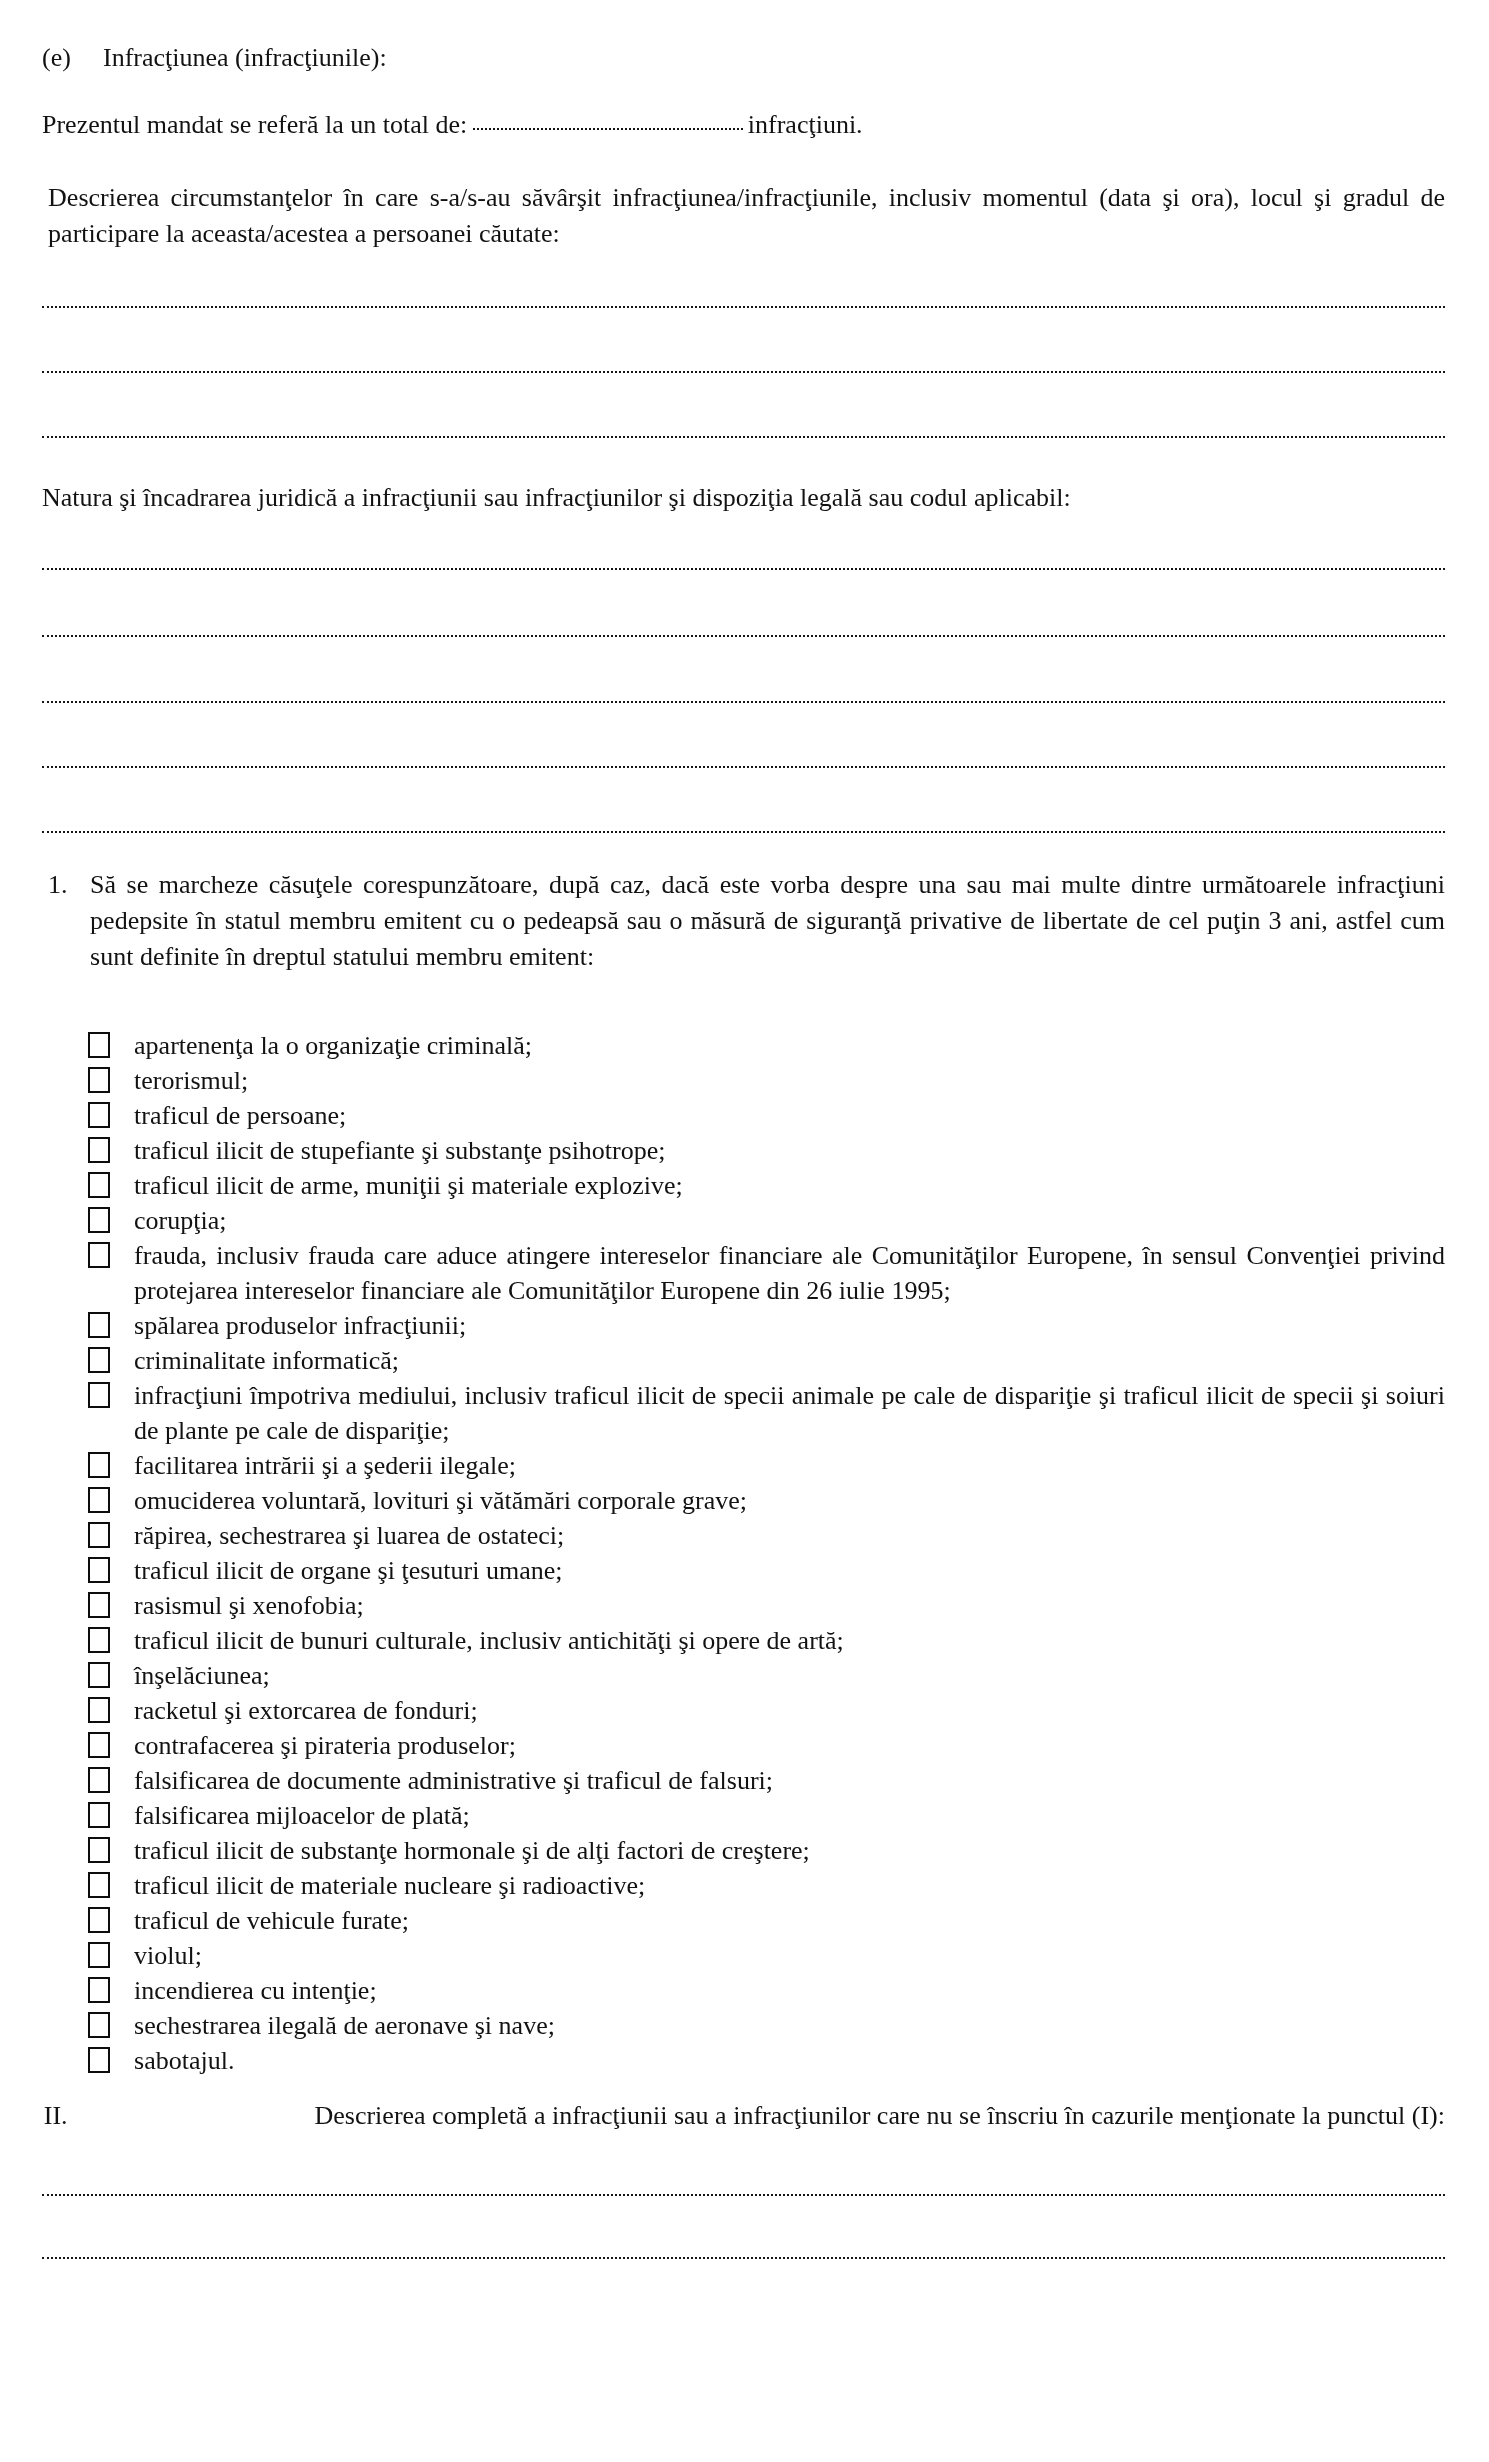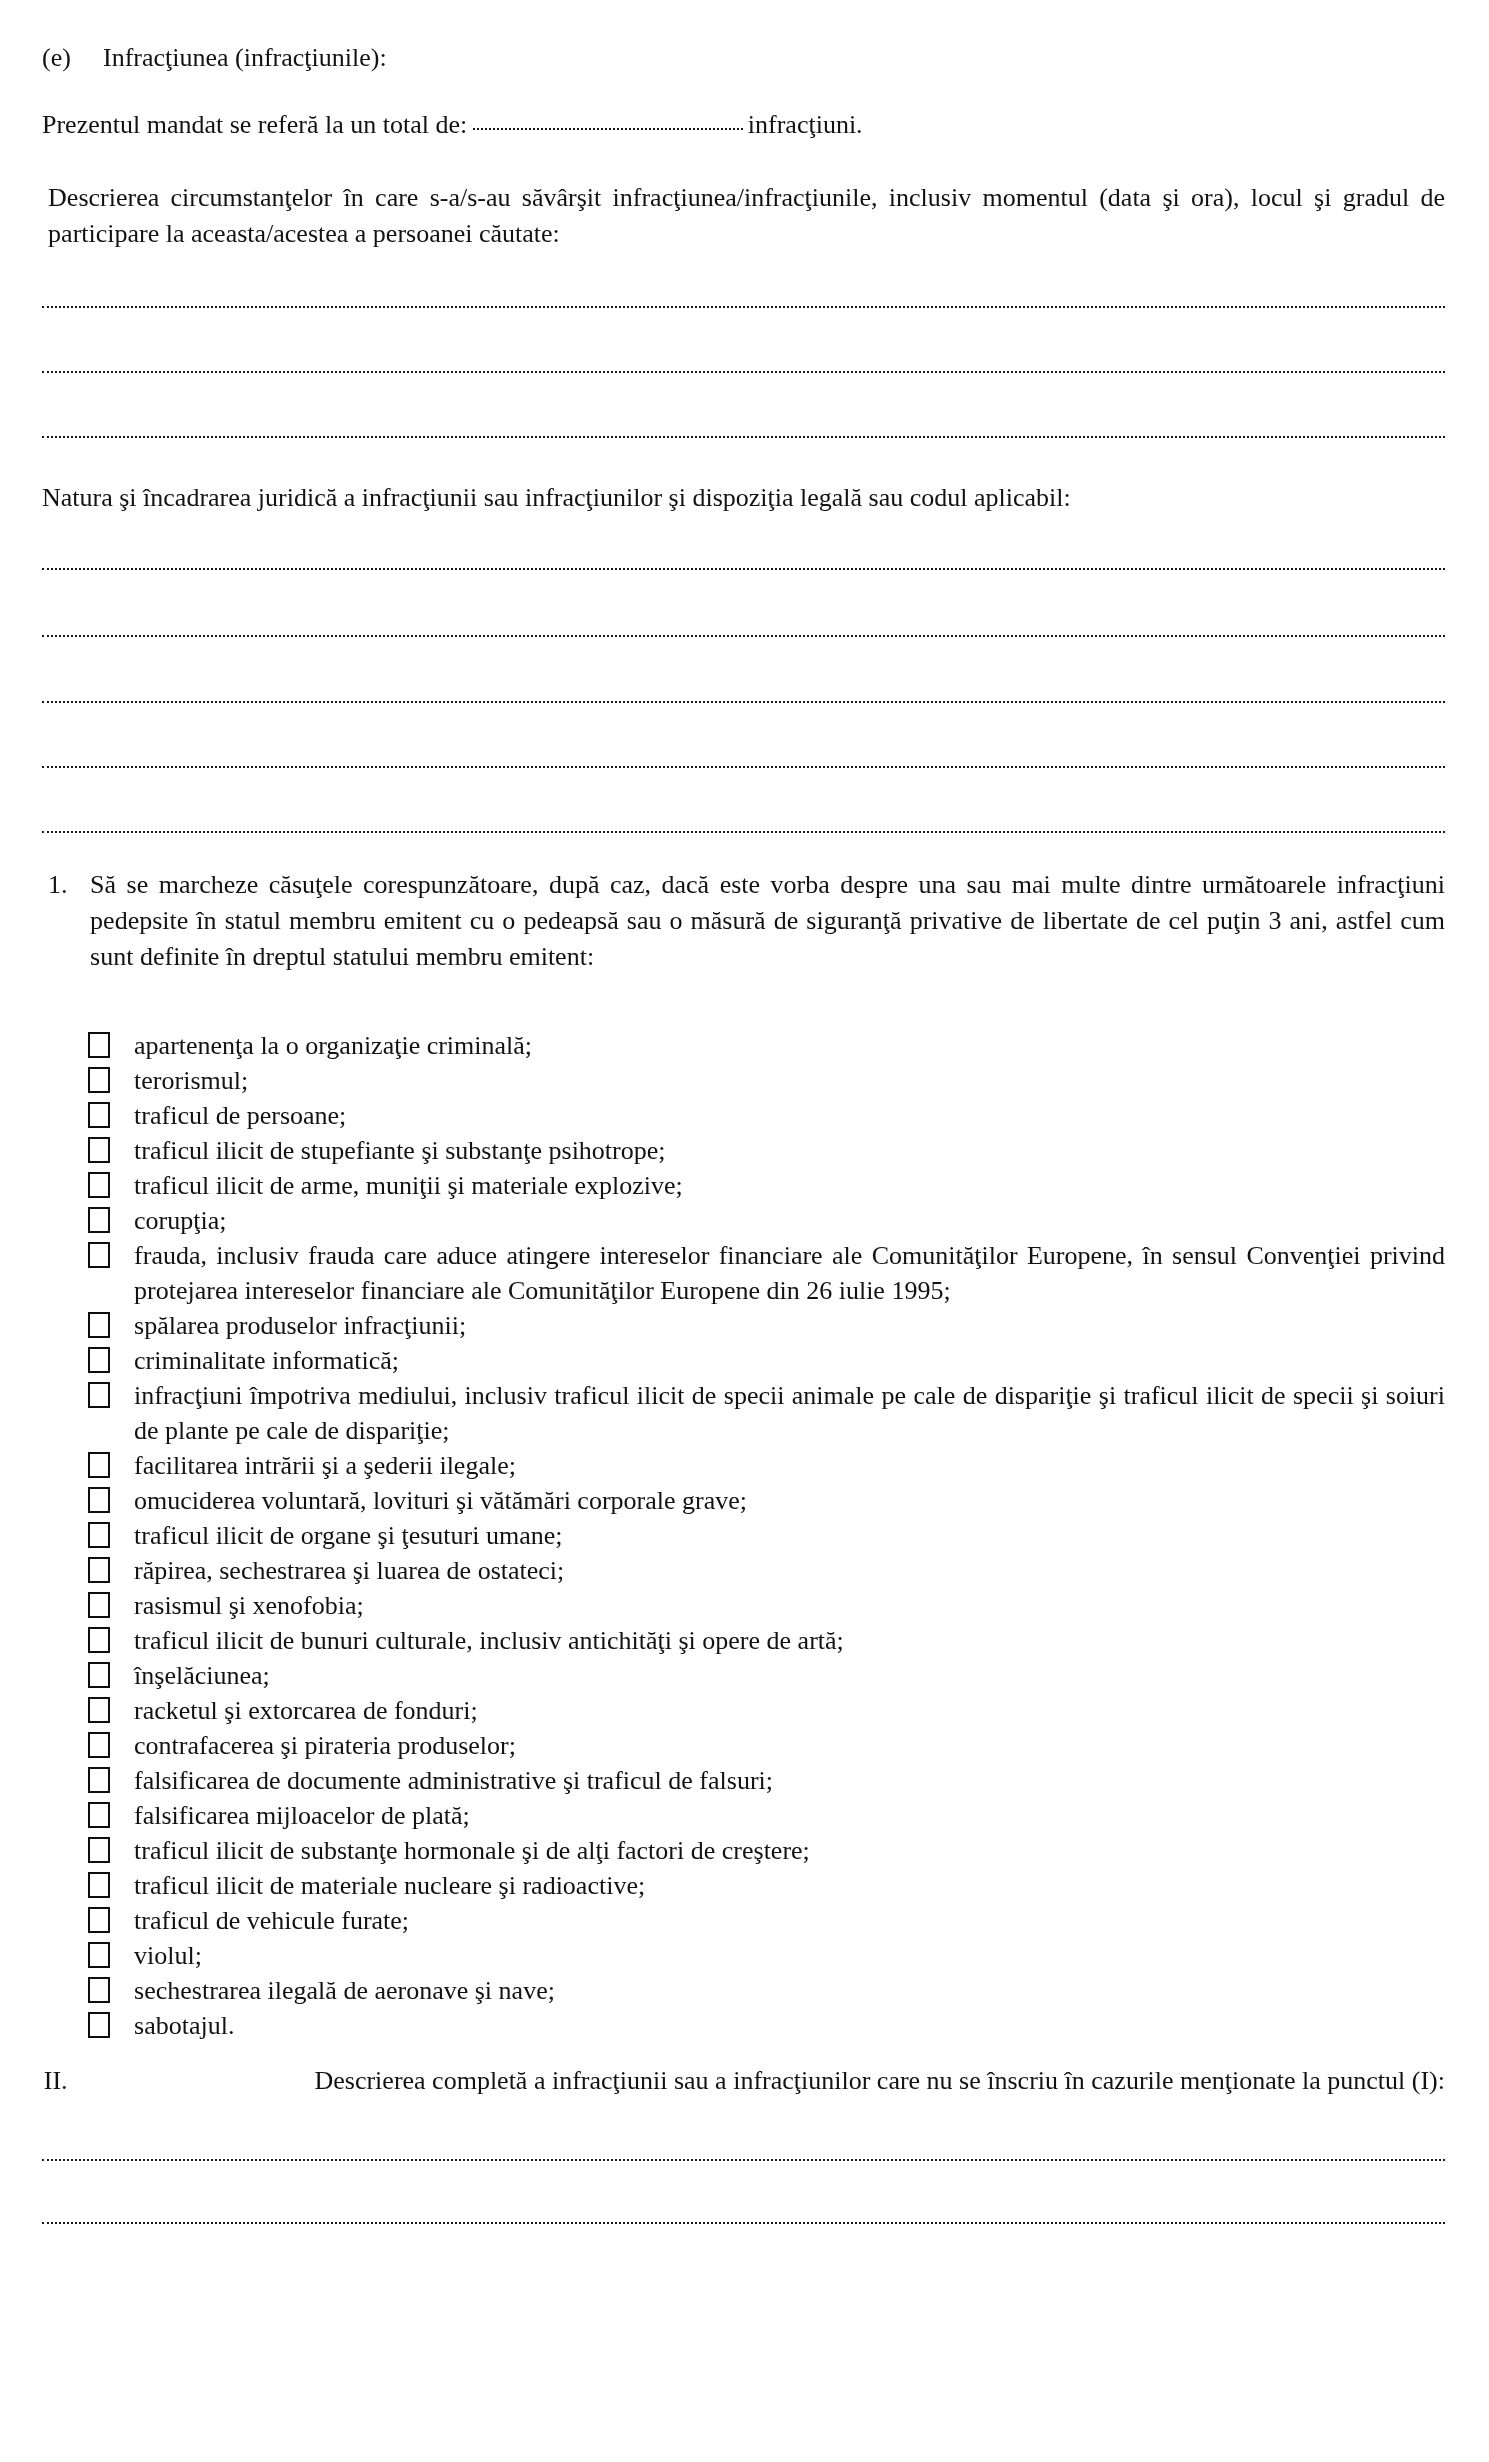--- a/index.html
+++ b/index.html
@@ -207,30 +207,30 @@
       <span class="offence-label">facilitarea intrării şi a şederii ilegale;</span>
     </li>
 
     <li class="offence">
       <span class="checkbox"></span>
       <span class="offence-label">omuciderea voluntară, lovituri şi vătămări corporale grave;</span>
     </li>
 
     <li class="offence">
       <span class="checkbox"></span>
+      <span class="offence-label">răpirea, sechestrarea şi luarea de ostateci;</span>
+    </li>
+
+    <li class="offence">
+      <span class="checkbox"></span>
       <span class="offence-label">traficul ilicit de organe şi ţesuturi umane;</span>
     </li>
 
     <li class="offence">
       <span class="checkbox"></span>
-      <span class="offence-label">răpirea, sechestrarea şi luarea de ostateci;</span>
-    </li>
-
-    <li class="offence">
-      <span class="checkbox"></span>
       <span class="offence-label">rasismul şi xenofobia;</span>
     </li>
 
 
     <li class="offence">
       <span class="checkbox"></span>
       <span class="offence-label">traficul ilicit de bunuri culturale, inclusiv antichităţi şi opere de artă;</span>
     </li>
 
     <li class="offence">
@@ -271,20 +271,24 @@
     <li class="offence">
       <span class="checkbox"></span>
       <span class="offence-label">traficul de vehicule furate;</span>
     </li>
 
     <li class="offence">
       <span class="checkbox"></span>
       <span class="offence-label">violul;</span>
     </li>
 
+    <li class="offence">
+      <span class="checkbox"></span>
+      <span class="offence-label">incendierea cu intenţie;</span>
+    </li>
 
 
     <li class="offence">
       <span class="checkbox"></span>
       <span class="offence-label">sechestrarea ilegală de aeronave şi nave;</span>
     </li>
 
     <li class="offence">
       <span class="checkbox"></span>
       <span class="offence-label">sabotajul.</span>

